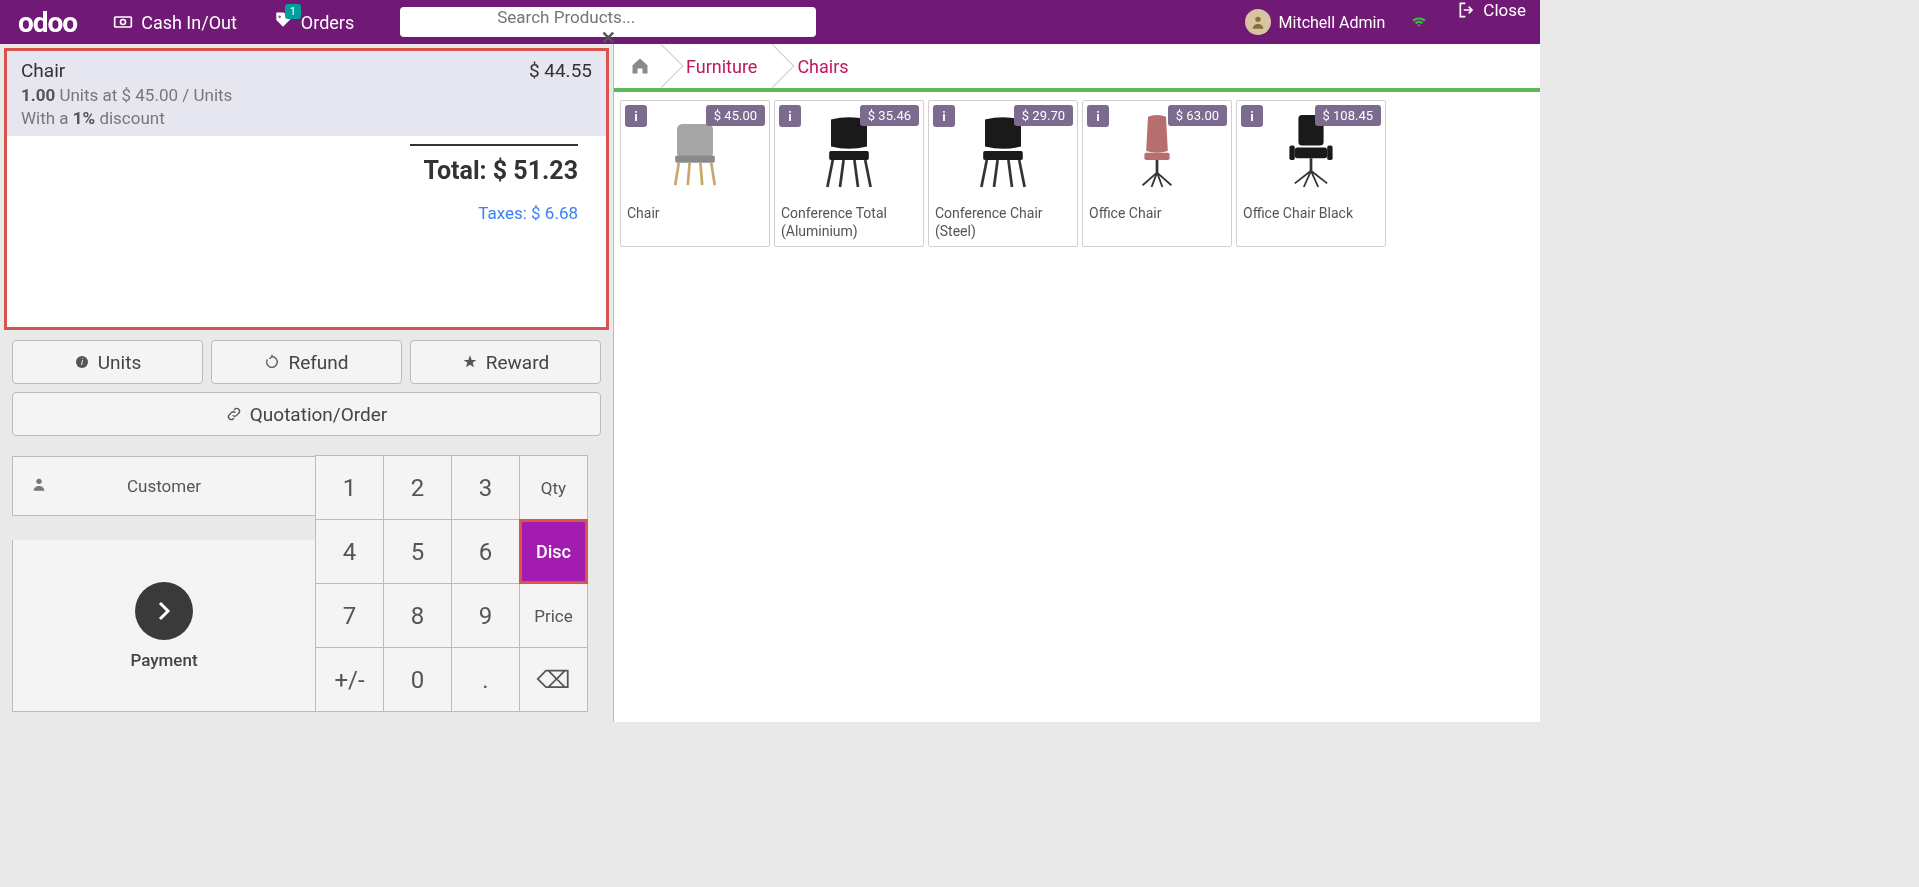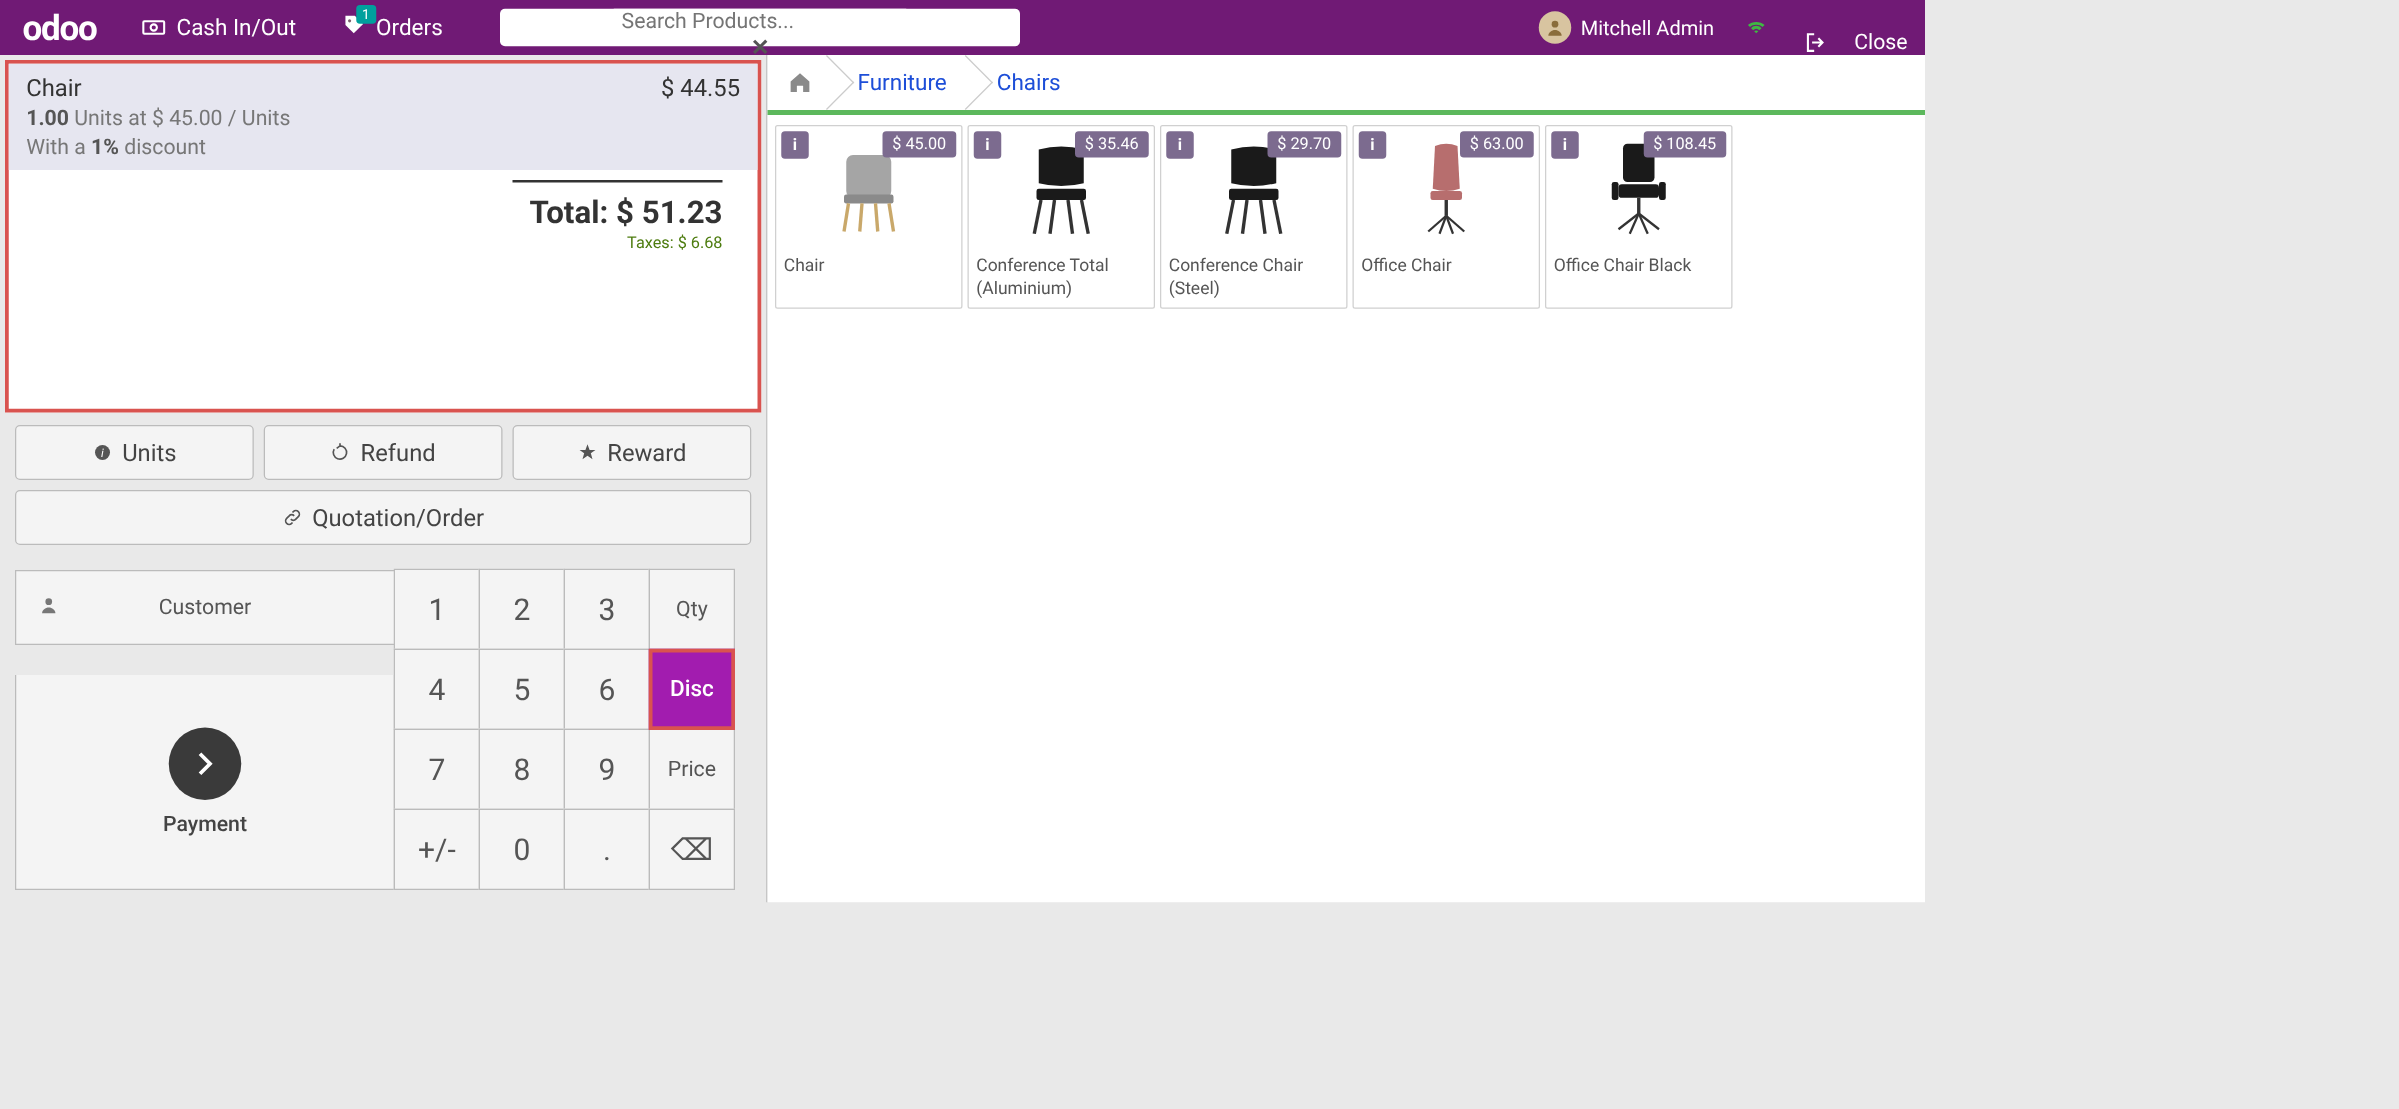--- a/index.html
+++ b/index.html
@@ -13,38 +13,38 @@
 .orders-badge .badge { position: absolute; top: -6px; right: -8px; background: #00a09d; color: white; font-size: 11px; padding: 1px 5px; border-radius: 3px; }
 .search-wrap { flex: 0 0 auto; margin-left: 28px; }
 .search-box { background: white; border-radius: 4px; display: flex; align-items: center; padding: 0 10px; height: 30px; width: 416px; flex-direction: column; }
 .search-box input { border: none; outline: none; flex: 1; font-size: 17px; color: #666; padding: 0 6px; }
 .search-box .search-icon, .search-box .db-icon { color: #555; font-size: 16px; }
 .search-box .clear-icon { color: #555; font-size: 18px; cursor: pointer; font-weight: bold; }
 .header-spacer { flex: 1; }
 .user-area { display: flex; align-items: center; gap: 8px; padding: 0 10px; height: 100%; }
 .avatar { width: 26px; height: 26px; border-radius: 50%; background: #d8c4a0; display: flex; align-items: center; justify-content: center; font-size: 14px; }
 .wifi-icon { color: #3fb843; font-size: 20px; padding: 0 14px; }
-.close-btn { display: flex; align-items: flex-end; gap: 20px; padding: 0 14px; font-size: 17px; height: 100%; cursor: pointer; }
+.close-btn { display: flex; align-items: flex-start; gap: 6px; padding: 0 14px; font-size: 17px; height: 100%; cursor: pointer; }
 
 
 .main { display: flex; height: calc(100% - 44px); }
 .left { width: 614px; display: flex; flex-direction: column; border-right: 1px solid #bbb; background: #e9e9e9; }
 .right { flex: 1; background: white; }
 
 
 .order-area { background: white; border: 3px solid #d9534f; border-bottom: 3px solid #d9534f; height: 282px; margin: 4px; position: relative; }
 .order-area::after { content: ''; position: absolute; left: 0; right: 0; bottom: -3px; height: 3px; background: #5cb85c; display:none; }
 .orderline { background: #e6e6f0; padding: 8px 14px; }
 .orderline .name-price { display: flex; justify-content: space-between; font-size: 19px; color: #333; }
 .orderline .details { color: #777; font-size: 17px; margin-top: 3px; }
 .orderline .details .bold { font-weight: bold; color: #555; }
 .total-area { text-align: right; padding: 8px 28px; }
 .total-area .divider { border-top: 2px solid #333; width: 168px; margin-left: auto; margin-bottom: 6px; }
 .total-area .total { font-size: 25px; font-weight: bold; color: #333; margin-top: 10px; }
-.total-area .taxes { font-size: 13px; color: #4d7c0f; margin-top: 2px; }
+.total-area .taxes { font-size: 17px; color: #3b82f6; margin-top: 18px; }
 
 
 .controls { padding: 6px 12px; }
 .controls-row { display: flex; gap: 8px; margin-bottom: 8px; }
 .ctrl-btn { flex: 1; background: #f4f4f4; border: 1px solid #bbb; border-radius: 4px; height: 44px; display: flex; align-items: center; justify-content: center; gap: 8px; font-size: 19px; color: #444; cursor: pointer; }
 .ctrl-btn-full { width: 100%; }
 
 
 .keypad-area { display: flex; padding: 0 12px; gap: 0; margin-top: 6px; }
 .keypad-left { width: 304px; display: flex; flex-direction: column; gap: 24px; }
@@ -52,21 +52,21 @@
 .customer-btn .user-icon { position: absolute; left: 18px; }
 .payment-btn { flex: 1; background: #f4f4f4; border: 1px solid #bbb; border-top: none; display: flex; flex-direction: column; align-items: center; justify-content: center; gap: 10px; cursor: pointer; }
 .payment-circle { width: 58px; height: 58px; border-radius: 50%; background: #3a3a3a; display: flex; align-items: center; justify-content: center; color: white; font-size: 26px; }
 .payment-label { font-size: 17px; color: #444; font-weight: 500; }
 .keypad-right { display: grid; grid-template-columns: repeat(4, 68px); grid-template-rows: repeat(4, 64px); }
 .key { background: #f4f4f4; border: 1px solid #bbb; display: flex; align-items: center; justify-content: center; font-size: 24px; color: #555; cursor: pointer; margin-left: -1px; margin-top: -1px; }
 .key.small { font-size: 17px; }
 .key.active { background: #a21caf; color: white; border: 3px solid #d9534f; position: relative; z-index: 2; font-weight: 500; font-size: 18px; }
 
 
-.breadcrumb { height: 48px; display: flex; align-items: center; border-bottom: 4px solid #5cb85c; color: #1d4ed8; }
+.breadcrumb { height: 48px; display: flex; align-items: center; border-bottom: 4px solid #5cb85c; color: #be185d; }
 .crumb { padding: 0 20px; font-size: 18px; position: relative; cursor: pointer; height: 100%; display: flex; align-items: center; }
 .crumb::after { content: ''; position: absolute; right: -11px; top: 50%; transform: translateY(-50%) rotate(45deg); width: 30px; height: 30px; border-top: 1px solid #ccc; border-right: 1px solid #ccc; background: white; z-index: 1; }
 .crumb span, .crumb svg { position: relative; z-index: 2; }
 .crumb.home { padding: 0 16px; }
 .crumb:last-child::after { display: none; }
 
 .products { display: flex; flex-wrap: wrap; gap: 4px; padding: 8px 6px; }
 .product { width: 150px; border: 1px solid #d0d0d0; border-radius: 2px; background: white; cursor: pointer; position: relative; }
 .product .info-badge { position: absolute; top: 4px; left: 4px; width: 22px; height: 22px; background: #7c6b8f; border-radius: 3px; display: flex; align-items: center; justify-content: center; color: white; font-size: 13px; font-weight: bold; z-index: 3; }
 .product .price-badge { position: absolute; top: 4px; right: 4px; background: #7c6b8f; color: white; font-size: 13px; padding: 3px 8px; border-radius: 3px; z-index: 3; }

